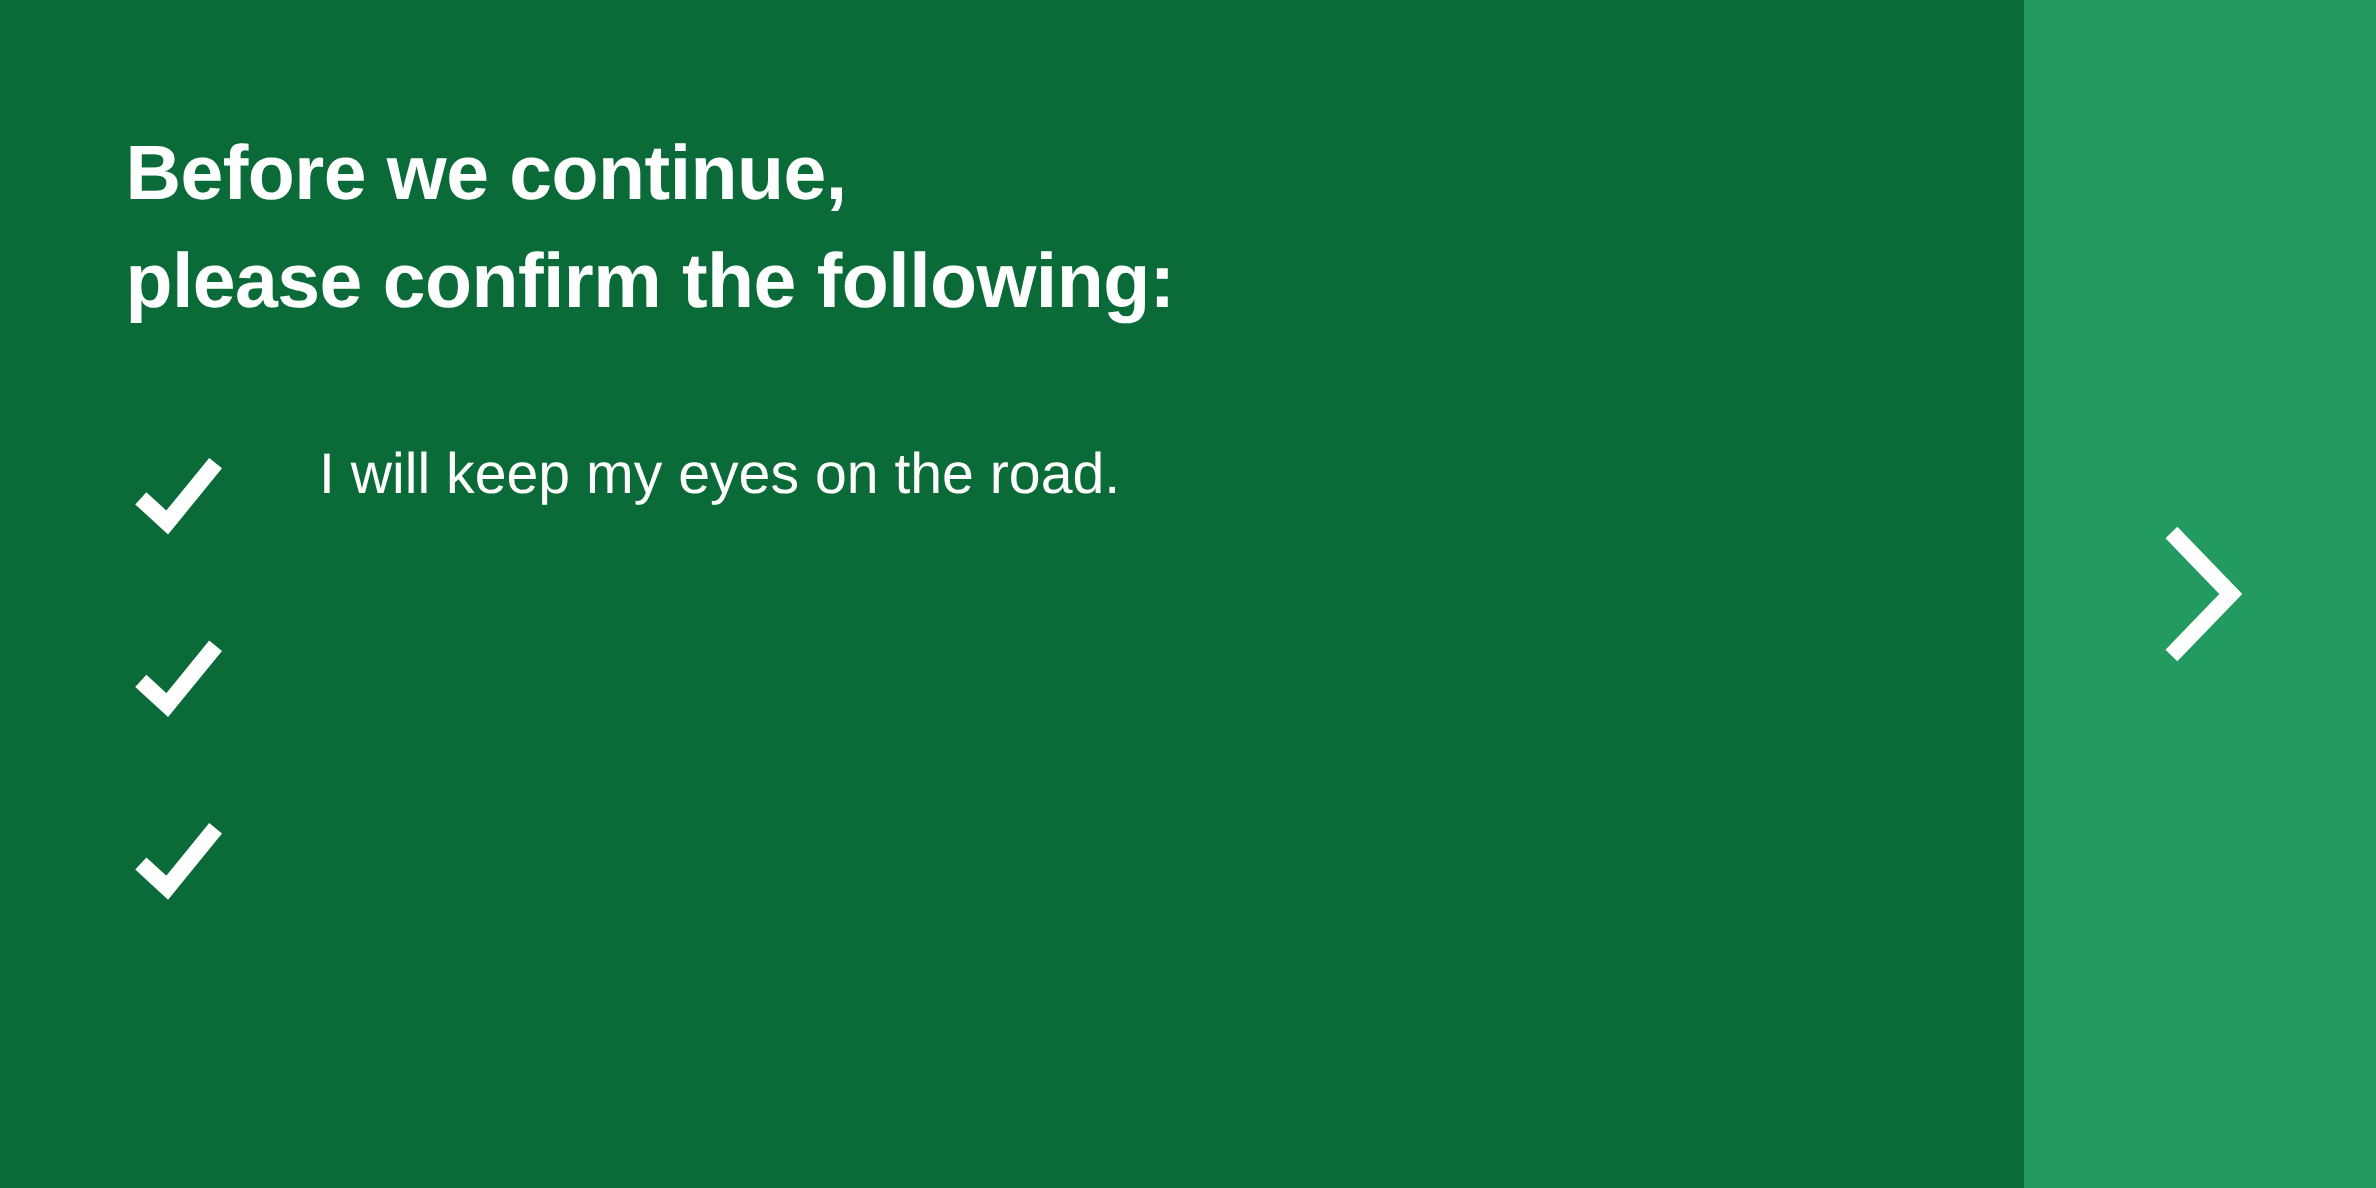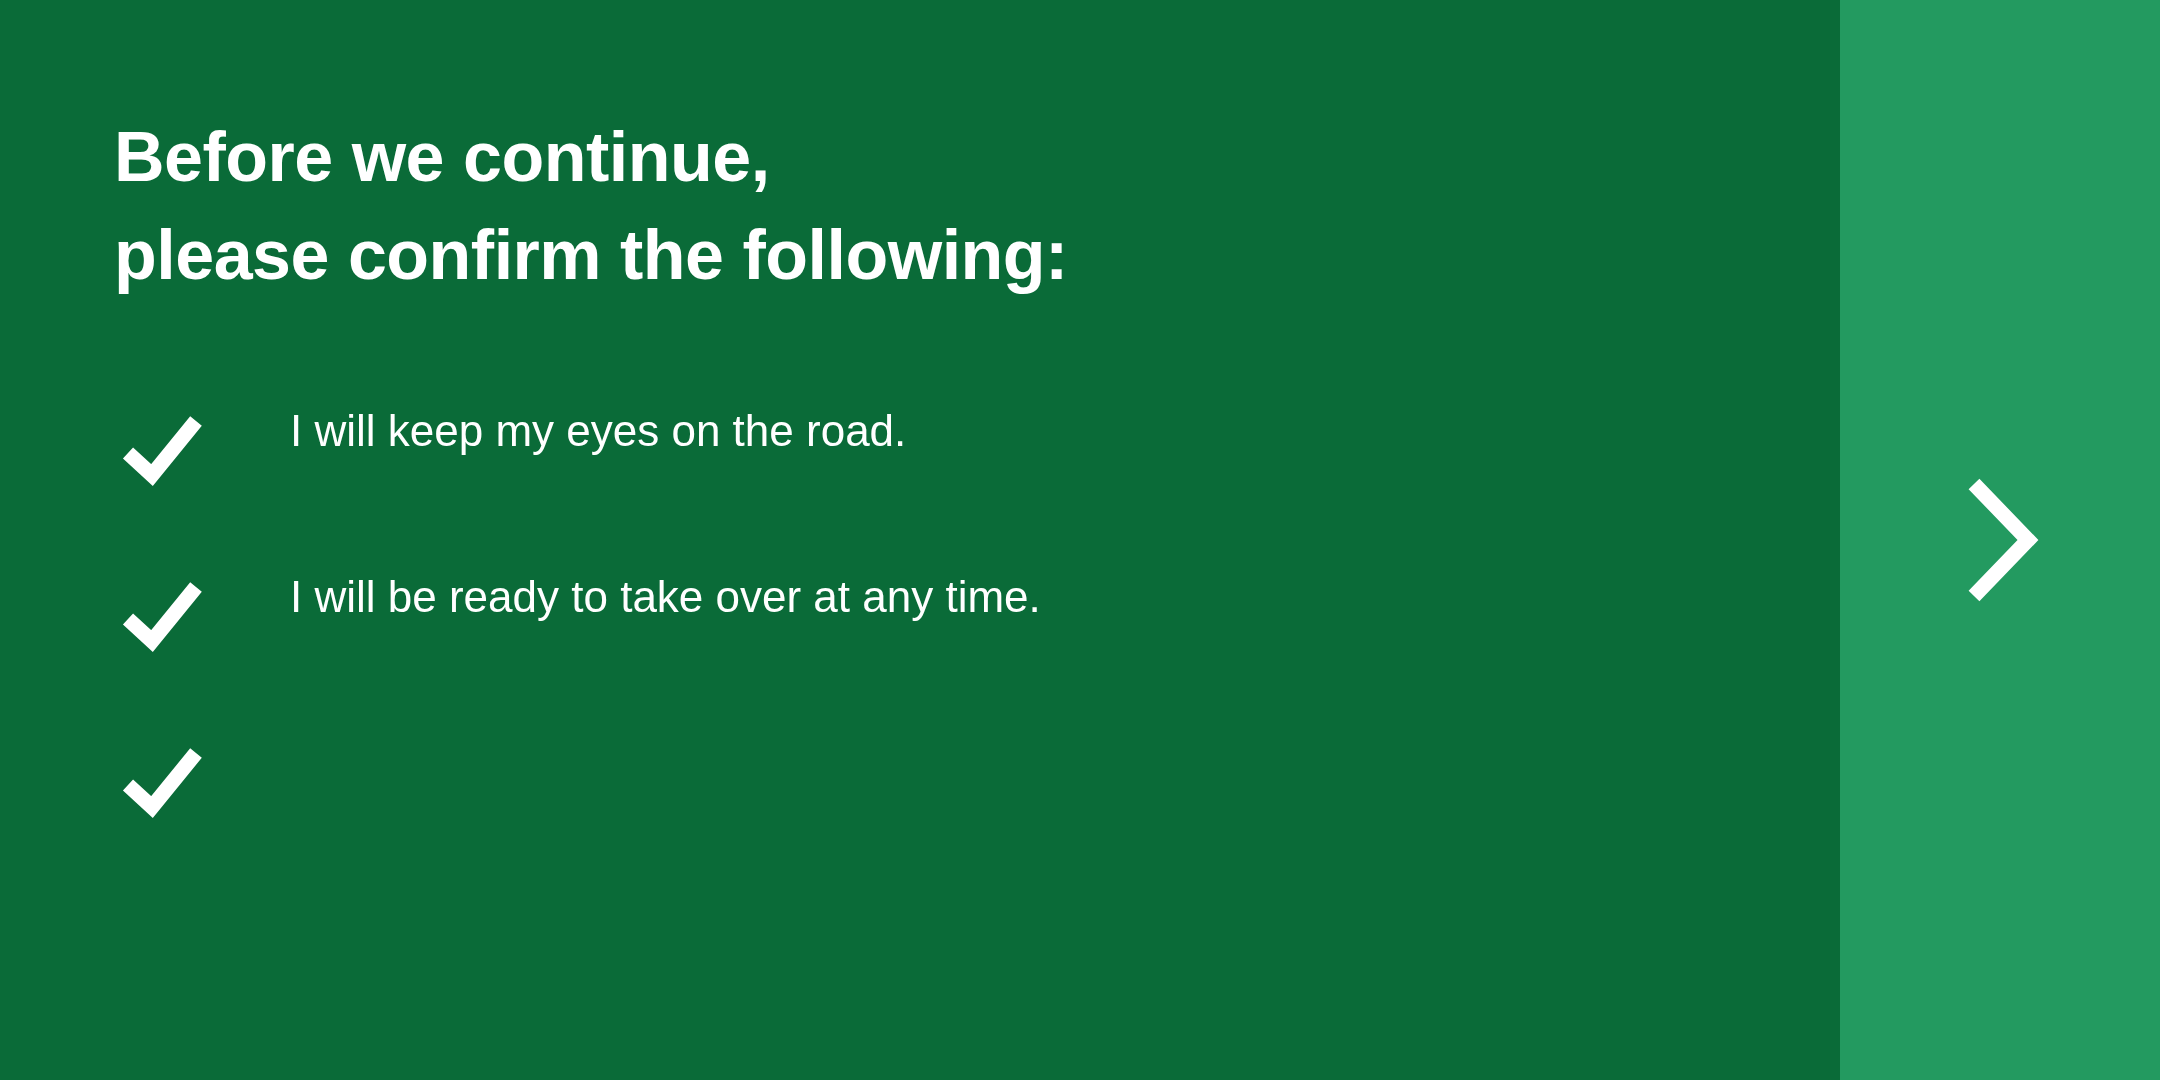--- a/index.html
+++ b/index.html
@@ -79,21 +79,21 @@
     display: block;
     width: 96px;
     height: 96px;
   }
 
   .check-label {
     display: block;
     color: #ffffff;
     font-family: "Liberation Sans", sans-serif;
     font-weight: 400;
-    font-size: 44px;
+    font-size: 52px;
     line-height: 96px;
     margin-left: 80px;
     white-space: nowrap;
     letter-spacing: 0px;
   }
 
   
   .side-panel {
     position: relative;
     flex: 0 0 320px;
@@ -160,21 +160,20 @@
         </span>
         <span class="check-label">I will keep my eyes on the road.</span>
       </li>
 
       <li class="check-row">
         <span class="check-icon">
           <svg viewBox="0 0 96 96" xmlns="http://www.w3.org/2000/svg" aria-hidden="true">
             <path d="M14 54 L38 76 L82 22" fill="none" stroke="#ffffff" stroke-width="15" stroke-linecap="butt" stroke-linejoin="miter"></path>
           </svg>
         </span>
-        <span class="check-label">I will be ready to take over at any time.</span>
       </li>
 
       <li class="check-row">
         <span class="check-icon">
           <svg viewBox="0 0 96 96" xmlns="http://www.w3.org/2000/svg" aria-hidden="true">
             <path d="M14 54 L38 76 L82 22" fill="none" stroke="#ffffff" stroke-width="15" stroke-linecap="butt" stroke-linejoin="miter"></path>
           </svg>
         </span>
       </li>
 

